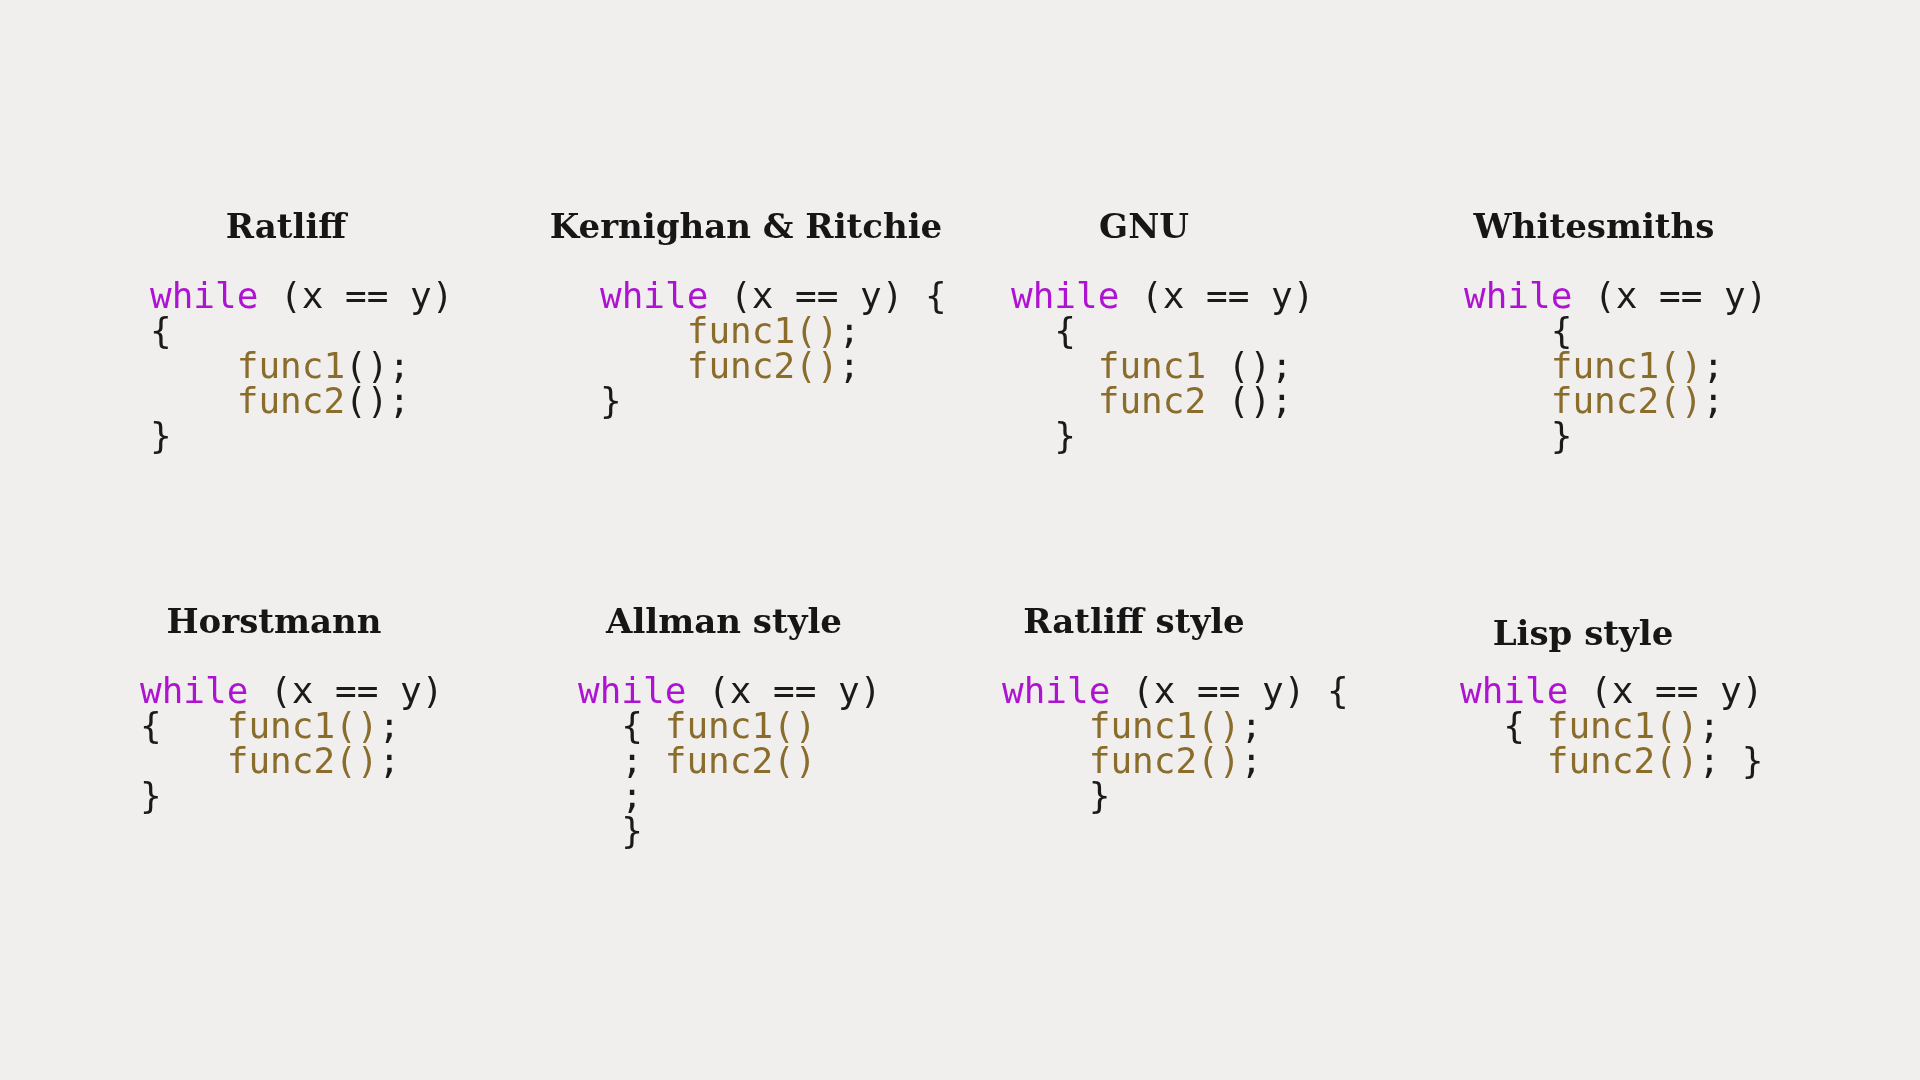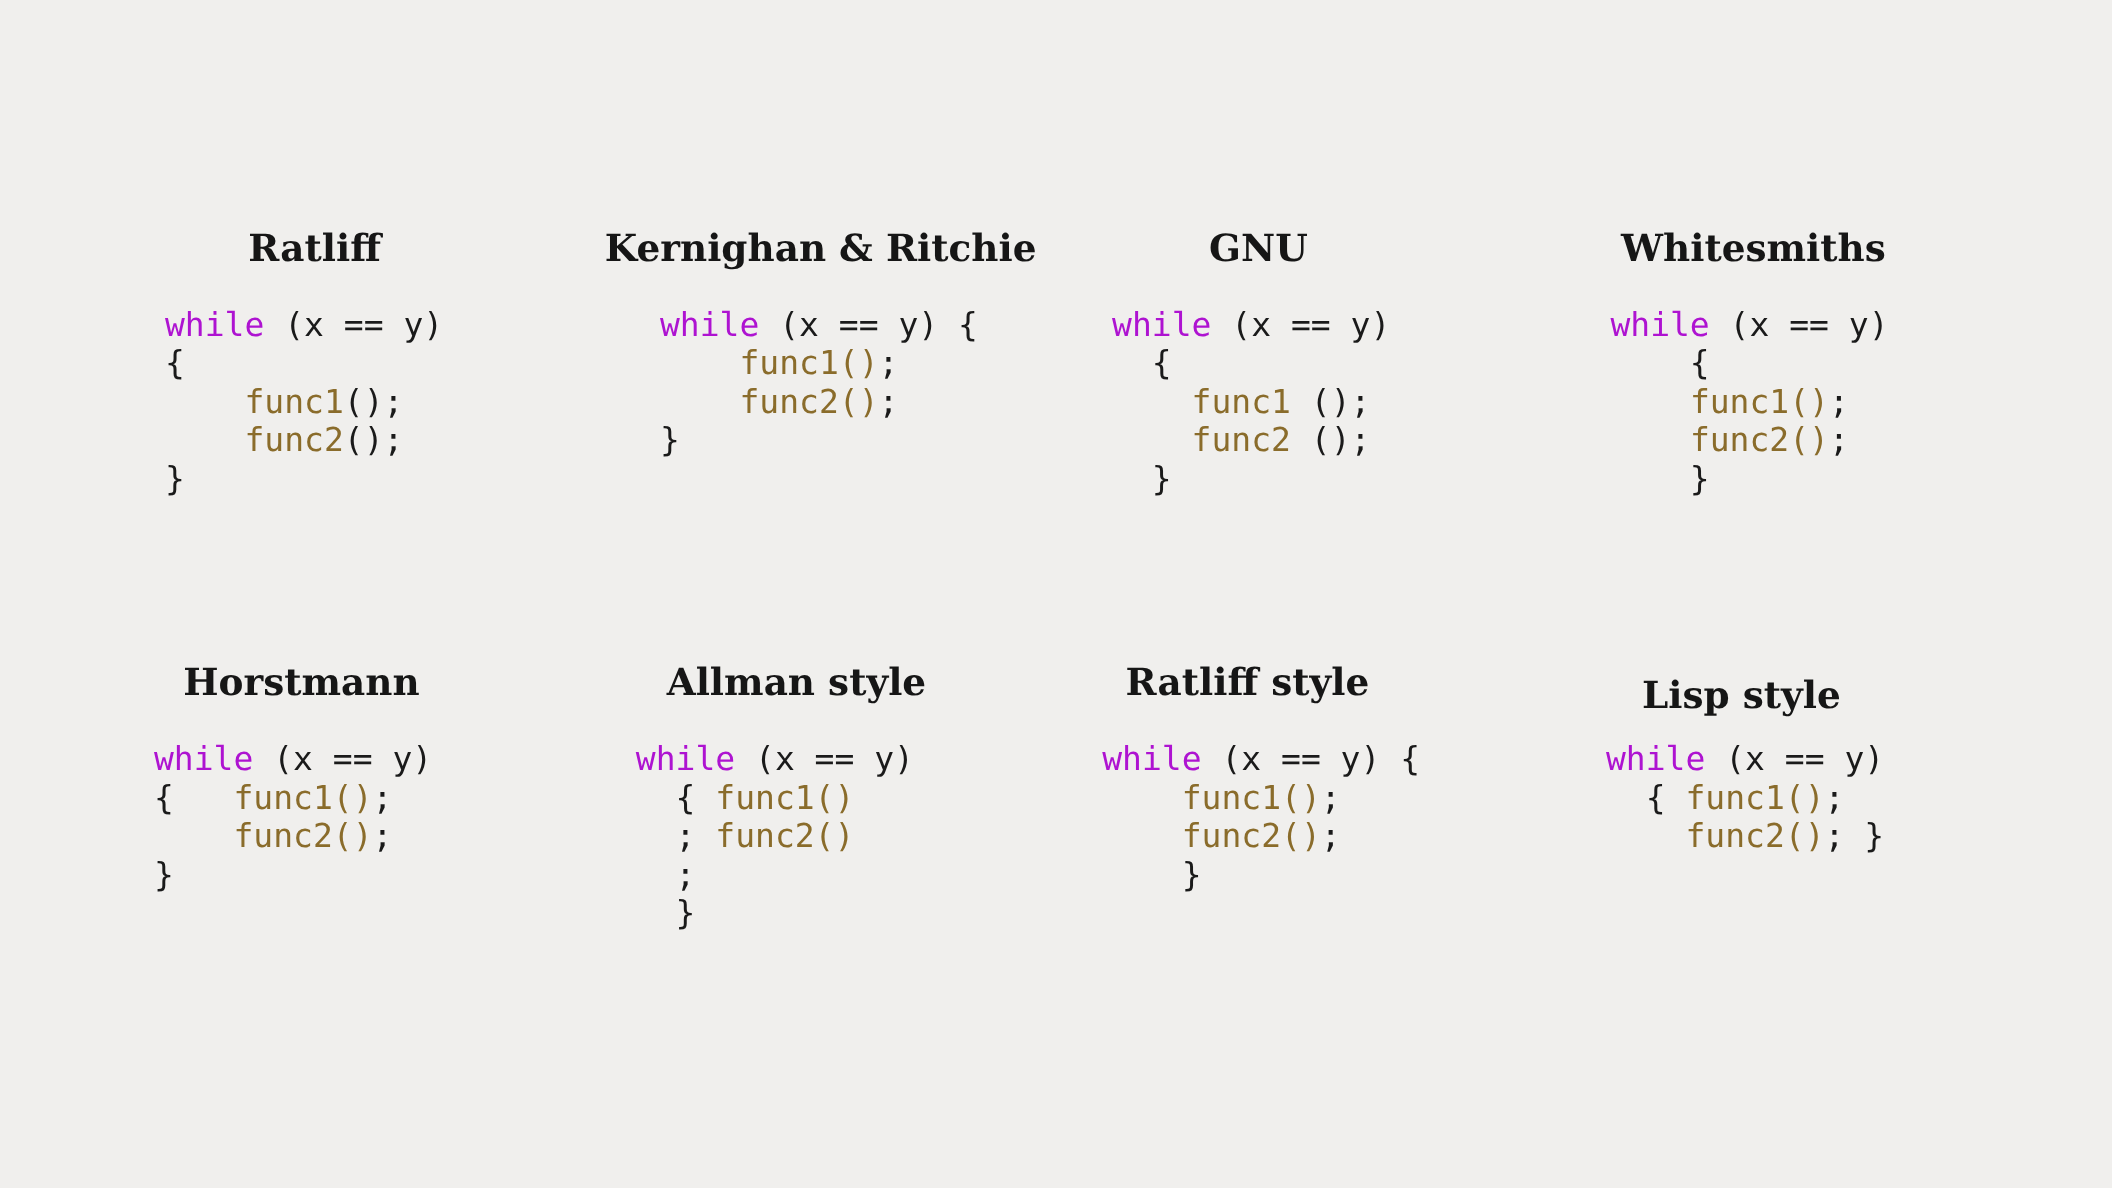--- a/index.html
+++ b/index.html
@@ -36,21 +36,21 @@
     transform: translateX(-50%);
     white-space: nowrap;
     font-family: "DejaVu Serif", "Liberation Serif", serif;
     font-weight: bold;
     font-size: 34px; line-height: 40px;
     color: var(--heading, #161616);
   }
   .code {
     position: absolute; top: 72px; left: 0; margin: 0;
     font-family: "DejaVu Sans Mono", "Liberation Mono", monospace;
-    font-size: 30px; line-height: 35px;
+    font-size: 36px; line-height: 35px;
     white-space: pre;
     color: var(--plain, #1a1a1a);
   }
   .tok-keyword { color: var(--kw, #ae13d1); }
   .tok-name    { color: var(--name, #8a6c2b); margin-top: 27px; }
   .tok-plain   { color: var(--plain, #1a1a1a); }
 </style>
 </head>
 <body>
 

